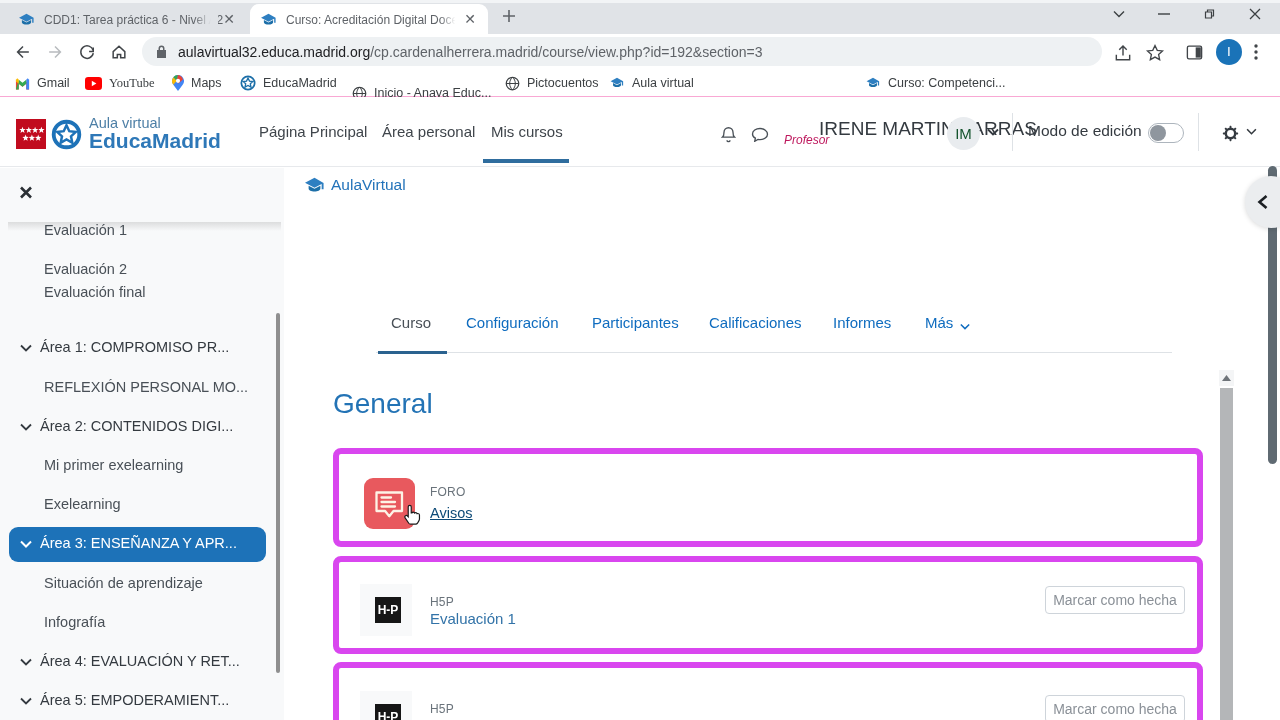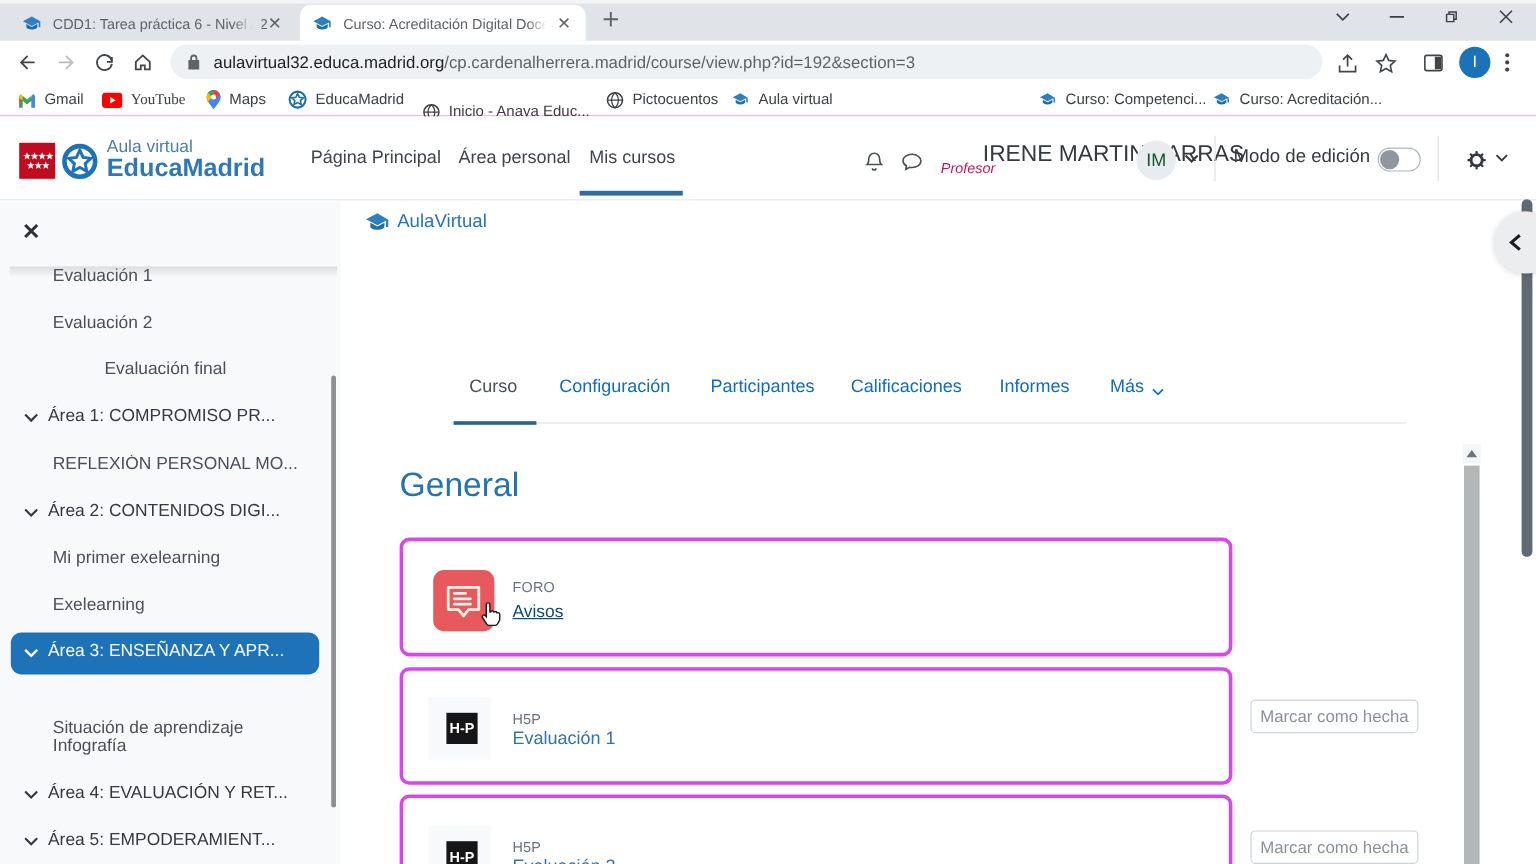--- a/index.html
+++ b/index.html
@@ -43,21 +43,21 @@
   #sb-scroll { position:absolute; left:276px; top:145px; width:4px; height:360px; background:#8f8f8f; border-radius:2px; }
 
   
   #main { left:284px; top:168px; width:996px; height:552px; background:#fff; }
   #crumb { position:absolute; left:47px; top:8px; font-size:15.5px; color:#2373ba; }
   #h1title { position:absolute; left:93px; top:79px; font-size:29.7px; color:#33383d; letter-spacing:0; }
   .mtab { position:absolute; top:146px; font-size:15px; color:#0f6cbf; }
   #tabline { position:absolute; left:92px; top:184px; width:1080px; height:1px; background:#dee2e6; width:796px; }
   #tabactive { position:absolute; left:94px; top:183px; width:69px; height:3px; background:#2a628f; }
   #general { position:absolute; left:49px; top:220px; font-size:28px; color:#2373b5; }
-  .card { position:absolute; left:49px; width:694px; background:#fff; border:3px solid #d946ef; border-radius:8px; }
+  .card { position:absolute; left:49px; width:870px; background:#fff; border:6px solid #d946ef; border-radius:8px; }
   .modlabel { position:absolute; font-size:12px; color:#6a737b; letter-spacing:0.2px; }
   .modlink { position:absolute; font-size:15px; color:#3273a8; }
   .markbtn { position:absolute; width:140px; height:28px; border:1px solid #ced4da; border-radius:4px; color:#8a9097; font-size:14px; text-align:center; line-height:26px; background:#fff; }
   #inner-scroll-btn { position:absolute; left:1219px; top:370px; width:15px; height:16px; background:#f4f5f6; }
   #inner-scroll-thumb { position:absolute; left:1220px; top:388px; width:13px; height:332px; background:#b4b6b8; }
   #page-scroll { position:absolute; left:1268px; top:166px; width:9px; height:298px; background:#5f6a72; border-radius:5px; }
   #drawer-btn { position:absolute; left:1245px; top:176px; width:52px; height:52px; border-radius:50%; background:#ebedef; box-shadow:0 1px 5px rgba(0,0,0,0.15); }
 </style>
 </head>
 <body>
@@ -172,24 +172,20 @@
         <path fill="none" stroke="#3c4043" stroke-width="1.6" d="M2 12h20M12 2c3 2.7 4.5 6 4.5 10S15 19.3 12 22c-3-2.7-4.5-6-4.5-10S9 4.7 12 2z"></path>
       </svg>Pictocuentos</div>
   <div class="bm" style="left:609px;"><svg class="bi" width="16" height="14" viewBox="0 0 24 24">
         <path fill="#2e7fc1" d="M12 3 1 8.8 12 14.5l8.3-4.3v6h2.2v-7z"></path>
         <path fill="#1d6fa8" d="M5.2 12.2v3.6c0 1.7 3 3.2 6.8 3.2s6.8-1.5 6.8-3.2v-3.6L12 15.8z"></path>
       </svg>Aula virtual</div>
   <div class="bm" style="left:865px;"><svg class="bi" width="16" height="14" viewBox="0 0 24 24">
         <path fill="#2e7fc1" d="M12 3 1 8.8 12 14.5l8.3-4.3v6h2.2v-7z"></path>
         <path fill="#1d6fa8" d="M5.2 12.2v3.6c0 1.7 3 3.2 6.8 3.2s6.8-1.5 6.8-3.2v-3.6L12 15.8z"></path>
       </svg>Curso: Competenci...</div>
-  <div class="bm" style="left:1010px;"><svg class="bi" width="16" height="14" viewBox="0 0 24 24">
-        <path fill="#2e7fc1" d="M12 3 1 8.8 12 14.5l8.3-4.3v6h2.2v-7z"></path>
-        <path fill="#1d6fa8" d="M5.2 12.2v3.6c0 1.7 3 3.2 6.8 3.2s6.8-1.5 6.8-3.2v-3.6L12 15.8z"></path>
-      </svg>Curso: Acreditación...</div>
 </div>
 
 <div class="abs" id="mheader">
   <div class="abs" style="left:16px;top:22px;width:30px;height:30px;background:#c10b1e;">
     <svg width="30" height="30" viewBox="0 0 30 30">
         <g fill="#fff">
           <path d="M6.5,7.8 7.3,10.0 9.7,10.1 7.9,11.6 8.5,14.0 6.5,12.6 4.5,14.0 5.1,11.6 3.3,10.1 5.7,10.0z"></path>
           <path d="M12.8,7.8 13.6,10.0 16.0,10.1 14.2,11.6 14.8,14.0 12.8,12.6 10.8,14.0 11.4,11.6 9.6,10.1 12.0,10.0z"></path>
           <path d="M19.1,7.8 19.9,10.0 22.3,10.1 20.5,11.6 21.1,14.0 19.1,12.6 17.1,14.0 17.7,11.6 15.9,10.1 18.3,10.0z"></path>
           <path d="M25.4,7.8 26.2,10.0 28.6,10.1 26.8,11.6 27.4,14.0 25.4,12.6 23.4,14.0 24.0,11.6 22.2,10.1 24.6,10.0z"></path>
@@ -245,38 +241,38 @@
     </svg>
 </div>
 
 <div class="abs" id="sidebar">
   <svg class="abs" style="left:20px;top:18px;" width="12" height="13" viewBox="0 0 12 13">
       <path stroke="#2b3035" stroke-width="2.6" d="M1 1.5l10 10M11 1.5l-10 10"></path>
     </svg>
   <div class="abs" style="left:8px;top:54px;width:273px;height:12px;background:linear-gradient(rgba(120,120,120,0.22),rgba(120,120,120,0) 75%);"></div>
   <div class="sitem" style="top:54px;">Evaluación 1</div>
   <div class="sitem" style="top:93px;">Evaluación 2</div>
-  <div class="sitem" style="top:132px;margin-left:43px;">Evaluación final</div>
+  <div class="sitem" style="top:116px;">Evaluación final</div>
   <svg class="schev" style="top:176px;" width="12" height="8" viewBox="0 0 12 8">
       <path fill="none" stroke="#343a40" stroke-width="1.8" d="m1 1.5 5 5 5-5"></path>
     </svg>
   <div class="sarea" style="top:171px;">Área 1: COMPROMISO PR...</div>
   <div class="sitem" style="top:211px;">REFLEXIÓN PERSONAL MO...</div>
   <svg class="schev" style="top:255px;" width="12" height="8" viewBox="0 0 12 8">
       <path fill="none" stroke="#343a40" stroke-width="1.8" d="m1 1.5 5 5 5-5"></path>
     </svg>
   <div class="sarea" style="top:250px;">Área 2: CONTENIDOS DIGI...</div>
   <div class="sitem" style="top:289px;">Mi primer exelearning</div>
   <div class="sitem" style="top:328px;">Exelearning</div>
   <div id="s-active"></div>
   <svg class="schev" style="top:372px;" width="12" height="8" viewBox="0 0 12 8">
       <path fill="none" stroke="#fff" stroke-width="2" d="m1 1.5 5 5 5-5"></path>
     </svg>
   <div class="sarea" style="top:367px;color:#fff;font-weight:500;">Área 3: ENSEÑANZA Y APR...</div>
-  <div class="sitem" style="top:407px;margin-top:24px;">Situación de aprendizaje</div>
+  <div class="sitem" style="top:407px;">Situación de aprendizaje</div>
   <div class="sitem" style="top:446px;">Infografía</div>
   <svg class="schev" style="top:490px;" width="12" height="8" viewBox="0 0 12 8">
       <path fill="none" stroke="#343a40" stroke-width="1.8" d="m1 1.5 5 5 5-5"></path>
     </svg>
   <div class="sarea" style="top:485px;">Área 4: EVALUACIÓN Y RET...</div>
   <svg class="schev" style="top:529px;" width="12" height="8" viewBox="0 0 12 8">
       <path fill="none" stroke="#343a40" stroke-width="1.8" d="m1 1.5 5 5 5-5"></path>
     </svg>
   <div class="sarea" style="top:524px;">Área 5: EMPODERAMIENT...</div>
   <div id="sb-scroll"></div>

